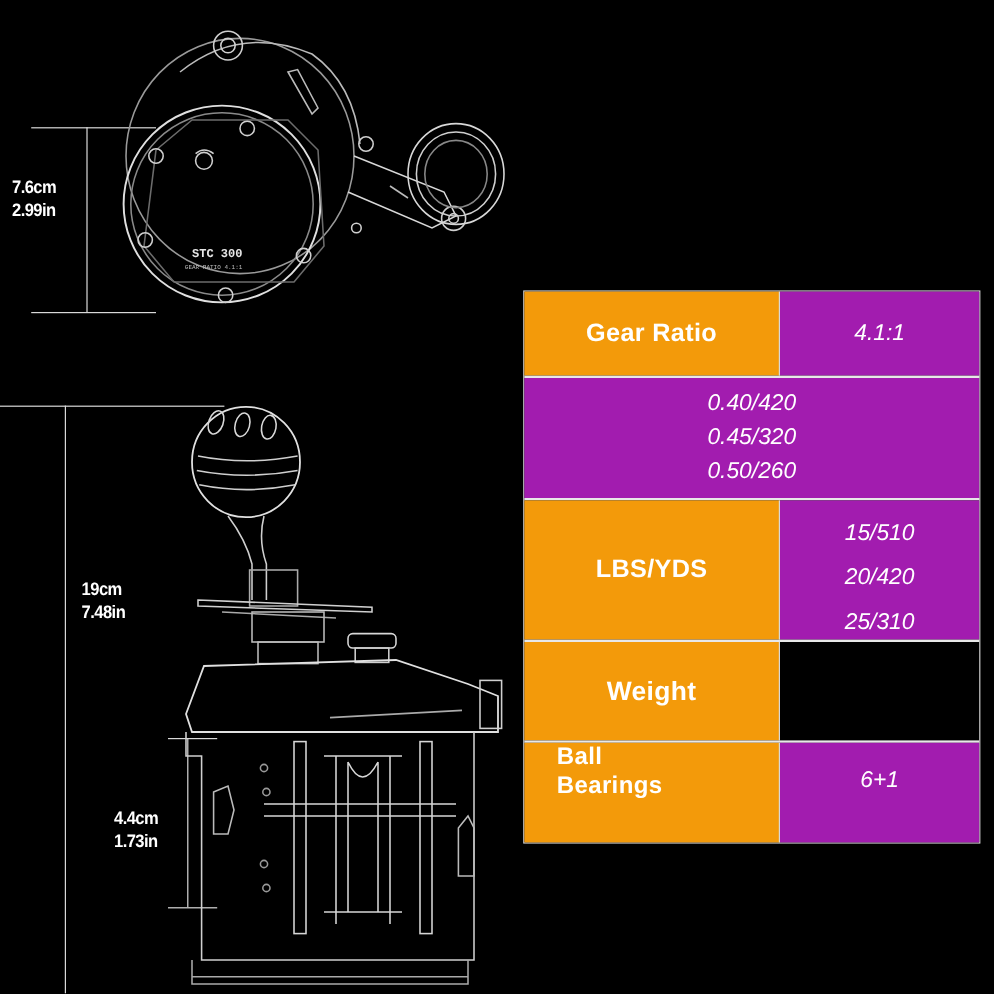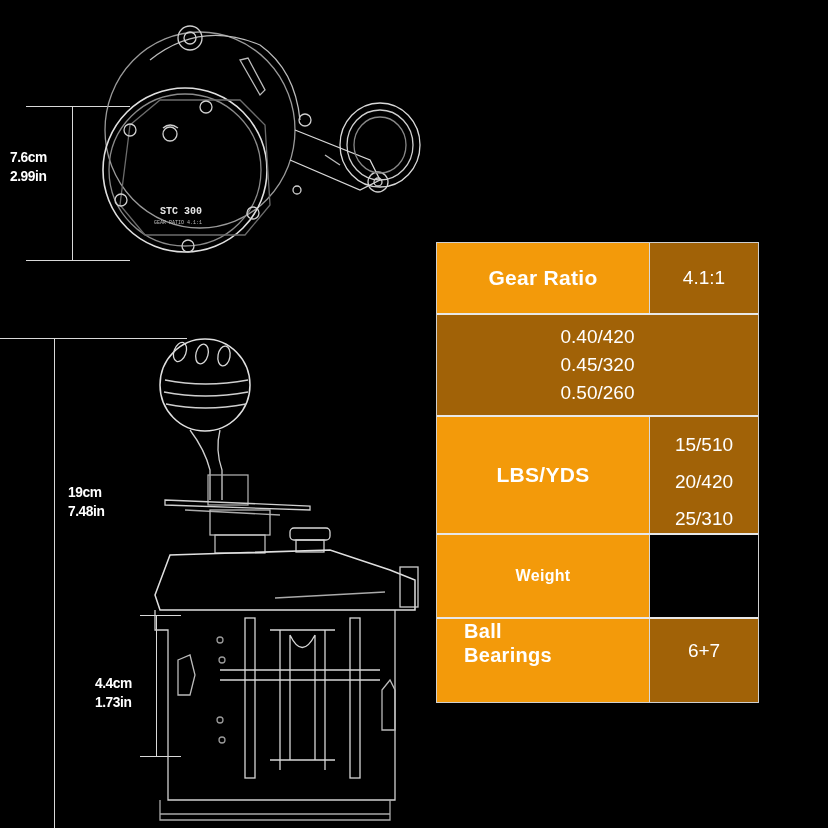--- a/index.html
+++ b/index.html
@@ -1,26 +1,26 @@
 <!DOCTYPE html>
 <html><head>
 <meta charset="utf-8">
 <style>
   html, body { margin: 0; padding: 0; background: #000; }
   body { width: 828px; height: 828px; position: relative; overflow: hidden; font-family: "Liberation Sans", sans-serif; color: #fff; }
 
   .dim-line { position: absolute; background: #d9d9d9; }
   .dim-label { position: absolute; font-family: "Liberation Sans", sans-serif; font-weight: bold; font-size: 15px; line-height: 19px; color: #fff; letter-spacing: -0.5px; transform: scaleX(0.92); transform-origin: left top; }
 
-  .spec-table { position: absolute; left: 436px; top: 242px; width: 323px; height: 461px; border: 1px solid #cfcfcf; box-sizing: border-box; }
+  .spec-table { position: absolute; left: 436px; top: 242px; width: 381px; height: 461px; border: 1px solid #cfcfcf; box-sizing: border-box; }
   .spec-row { position: absolute; left: 0; width: 100%; display: flex; border-top: 2px solid #e8e8e8; box-sizing: border-box; }
   .spec-row.first { border-top: none; }
   .spec-key { width: 213px; background: #f39a0a; color: #fff; font-weight: bold; font-size: 21px; display: flex; align-items: center; justify-content: center; box-sizing: border-box; border-right: 1px solid #d8d8d8; letter-spacing: 0.3px; }
   .spec-key.left { justify-content: flex-start; padding-left: 27px; line-height: 24px; }
-  .spec-val { flex: 1; background: #a16207; color: #fff; font-size: 19px; display: flex; flex-direction: column; align-items: center; justify-content: center; line-height: 28px; }
+  .spec-val { flex: 1; background: #a21caf; color: #fff; font-size: 19px; display: flex; flex-direction: column; align-items: center; justify-content: center; line-height: 28px; font-style: italic; }
   .spec-val.top { justify-content: space-between; padding-top: 14px; }
 
   svg.reel { position: absolute; }
 </style>
 </head>
 <body>
 
 <div class="dim-line" style="left:26px; top:106px; width:104px; height:1px;"></div>
 <div class="dim-line" style="left:72px; top:106px; width:1px; height:154px;"></div>
 <div class="dim-line" style="left:26px; top:260px; width:104px; height:1px;"></div>
@@ -153,25 +153,25 @@
   <div class="spec-row" style="top:172px; height:118px;">
     <div class="spec-key">LBS/YDS</div>
     <div class="spec-val top">
       <span>15/510</span>
       <span>20/420</span>
       <span>25/310</span>
     </div>
   </div>
 
   <div class="spec-row" style="top:290px; height:84px;">
-    <div class="spec-key" style="font-size:16px;">Weight</div>
+    <div class="spec-key" style="font-size:22px;">Weight</div>
   </div>
 
   <div class="spec-row" style="top:374px; height:85px;">
     <div class="spec-key left" style="flex-direction:column; align-items:flex-start; font-size:20px;">
       <span>Ball</span>
       <span>Bearings</span>
     </div>
     <div class="spec-val top" style="padding-top:18px;">
-      <span>6+7</span>
+      <span>6+1</span>
     </div>
   </div>
 </div>
 
 </body></html>

